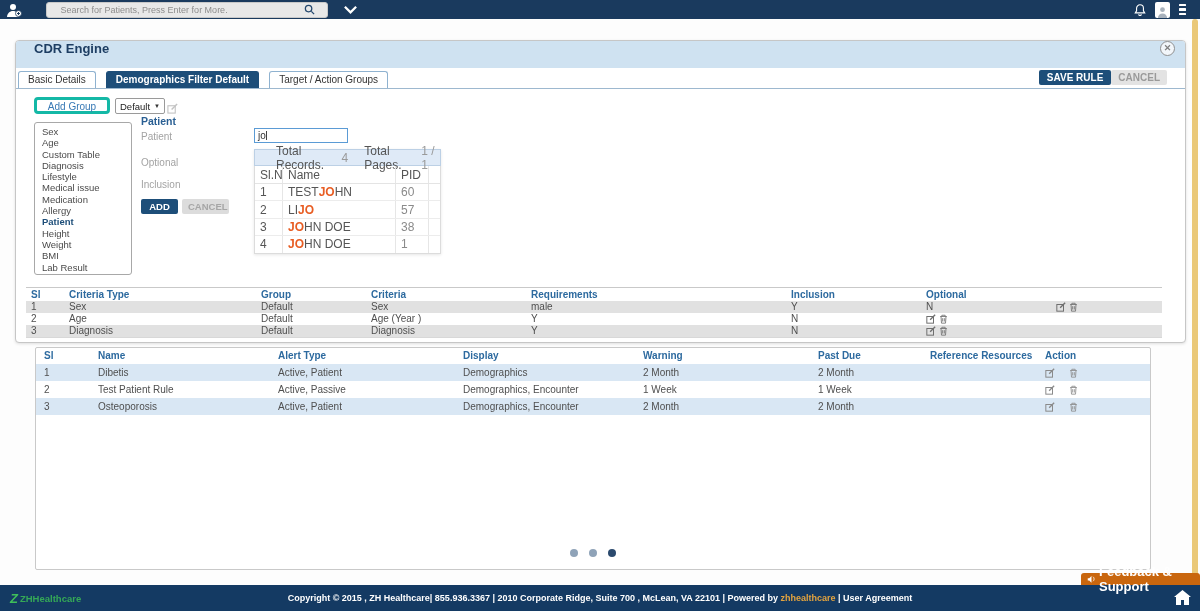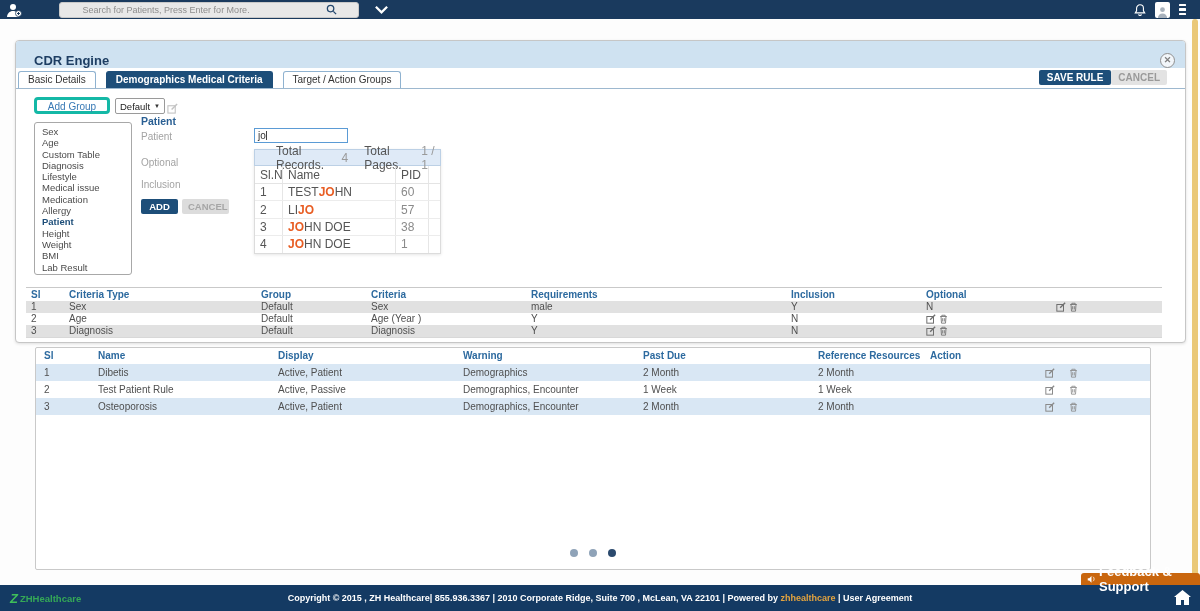--- a/index.html
+++ b/index.html
@@ -5,35 +5,35 @@
   html,body{margin:0;padding:0;}
   body{font-family:"Liberation Sans",sans-serif;background:#fff;}
   .page{position:relative;width:1200px;height:611px;background:#fdfdfd;overflow:hidden;}
 
   
   .topbar{position:absolute;top:0;left:0;width:1200px;height:19px;background:#1a3a5e;display:flex;align-items:center;z-index:5;}
   .tb-icon{display:flex;align-items:center;justify-content:center;cursor:pointer;}
   .tb-addpatient{margin-left:6px;}
   .tb-apps{margin-left:11px;display:inline-grid;grid-template-columns:repeat(4,2.4px);grid-auto-rows:2.4px;gap:1px;}
   .tb-apps i{background:#fff;display:block;}
-  .searchwrap{margin-left:13px;width:256px;height:14px;background:#e8e8e8;border:1px solid #c9c9c9;border-radius:3px;display:flex;align-items:center;padding:0 21px;}
+  .searchwrap{width:256px;height:14px;background:#e8e8e8;border:1px solid #c9c9c9;border-radius:3px;display:flex;align-items:center;padding:0 12px;}
   .searchwrap input{flex:1;border:none;background:transparent;font-family:"Liberation Sans",sans-serif;font-size:9px;color:#444;outline:none;padding:0 2px;}
   .searchwrap input::placeholder{color:#8d8d8d;}
   .tb-chev{margin-left:15px;}
   .tb-right{margin-left:auto;display:flex;align-items:center;gap:9px;margin-right:14px;}
   .tb-avatar{width:15px;height:16px;background:#fff;border-radius:2px;display:flex;align-items:flex-end;justify-content:center;overflow:hidden;}
   .tb-menu{display:flex;flex-direction:column;gap:2px;}
   .tb-menu i{width:7px;height:2.4px;background:#fff;display:block;border-radius:0.5px;}
 
   
   .yellowstrip{position:absolute;right:2px;top:19px;width:6px;height:566px;background:#eac878;border-radius:3px;z-index:6;}
 
   
   .modal{position:absolute;left:15px;top:40px;width:1169px;height:301px;background:#fff;border:1px solid #c6c6c6;border-radius:4px;box-shadow:0 1px 3px rgba(0,0,0,.12);z-index:2;}
-  .modal-header{height:27px;background:#cfe2f1;border-radius:3px 3px 0 0;display:flex;align-items:flex-end;padding:0 10px 0 18px;}
+  .modal-header{height:27px;background:#cfe2f1;border-radius:3px 3px 0 0;display:flex;align-items:flex-start;padding:0 10px 0 18px;}
   .modal-title{font-size:13px;font-weight:bold;color:#1e3e63;}
   .close-btn{margin-left:auto;width:13px;height:13px;border:1.5px solid #8f8f8f;border-radius:50%;color:#7f7f7f;font-size:9px;line-height:12px;text-align:center;font-weight:bold;cursor:pointer;background:#f2f6fa;}
 
   .tabrow{position:relative;height:20px;border-bottom:1px solid #9db8cf;display:flex;align-items:flex-end;padding-left:2px;}
   .tabs{display:flex;align-items:flex-end;}
   .tab{height:16px;line-height:16px;padding:0 9px;font-size:10px;color:#333;background:#fff;border:1px solid #8fb2d0;border-bottom:none;border-radius:3px 3px 0 0;margin-right:10px;cursor:pointer;white-space:nowrap;}
   .tab.active{background:#1d4e79;color:#fff;font-weight:bold;border-color:#1d4e79;}
   .tab-actions{margin-left:auto;display:flex;gap:0;align-items:flex-start;padding-right:18px;padding-bottom:3px;}
   .btn-save{background:#1d4e79;color:#fff;font-weight:bold;font-size:10px;border:none;padding:2px 8px;border-radius:2px;cursor:pointer;font-family:inherit;}
   .btn-cancel-light{background:#e3e3e3;color:#9a9a9a;font-weight:bold;font-size:10px;border:none;padding:2px 7px;border-radius:2px;cursor:pointer;font-family:inherit;}
@@ -179,21 +179,21 @@
   <div class="yellowstrip"></div>
 
   <div class="modal">
     <div class="modal-header">
       <span class="modal-title">CDR Engine</span>
       <span class="close-btn">✕</span>
     </div>
     <div class="tabrow">
       <div class="tabs">
           <div class="tab">Basic Details</div>
-          <div class="tab active">Demographics Medical Criteria</div>
+          <div class="tab active">Demographics Filter Default</div>
           <div class="tab">Target / Action Groups</div>
         </div>
       <div class="tab-actions">
         <button class="btn-save">SAVE RULE</button>
         <button class="btn-cancel-light">CANCEL</button>
       </div>
     </div>
     <div class="modal-body">
       <button class="add-group">Add Group</button>
       <div class="group-select">
@@ -373,20 +373,21 @@
             </div>
           </div>
       </div>
     </div>
   </div>
 
   <div class="rules-panel">
     <div class="rules-head">
         <div>Sl</div>
         <div>Name</div>
+        <div>Alert Type</div>
         <div>Display</div>
         <div>Warning</div>
         <div>Past Due</div>
         <div>Reference Resources</div>
         <div>Action</div>
       </div>
     <div>
         <div class="rule-row alt">
           <div>1</div>
           <div>Dibetis</div>

